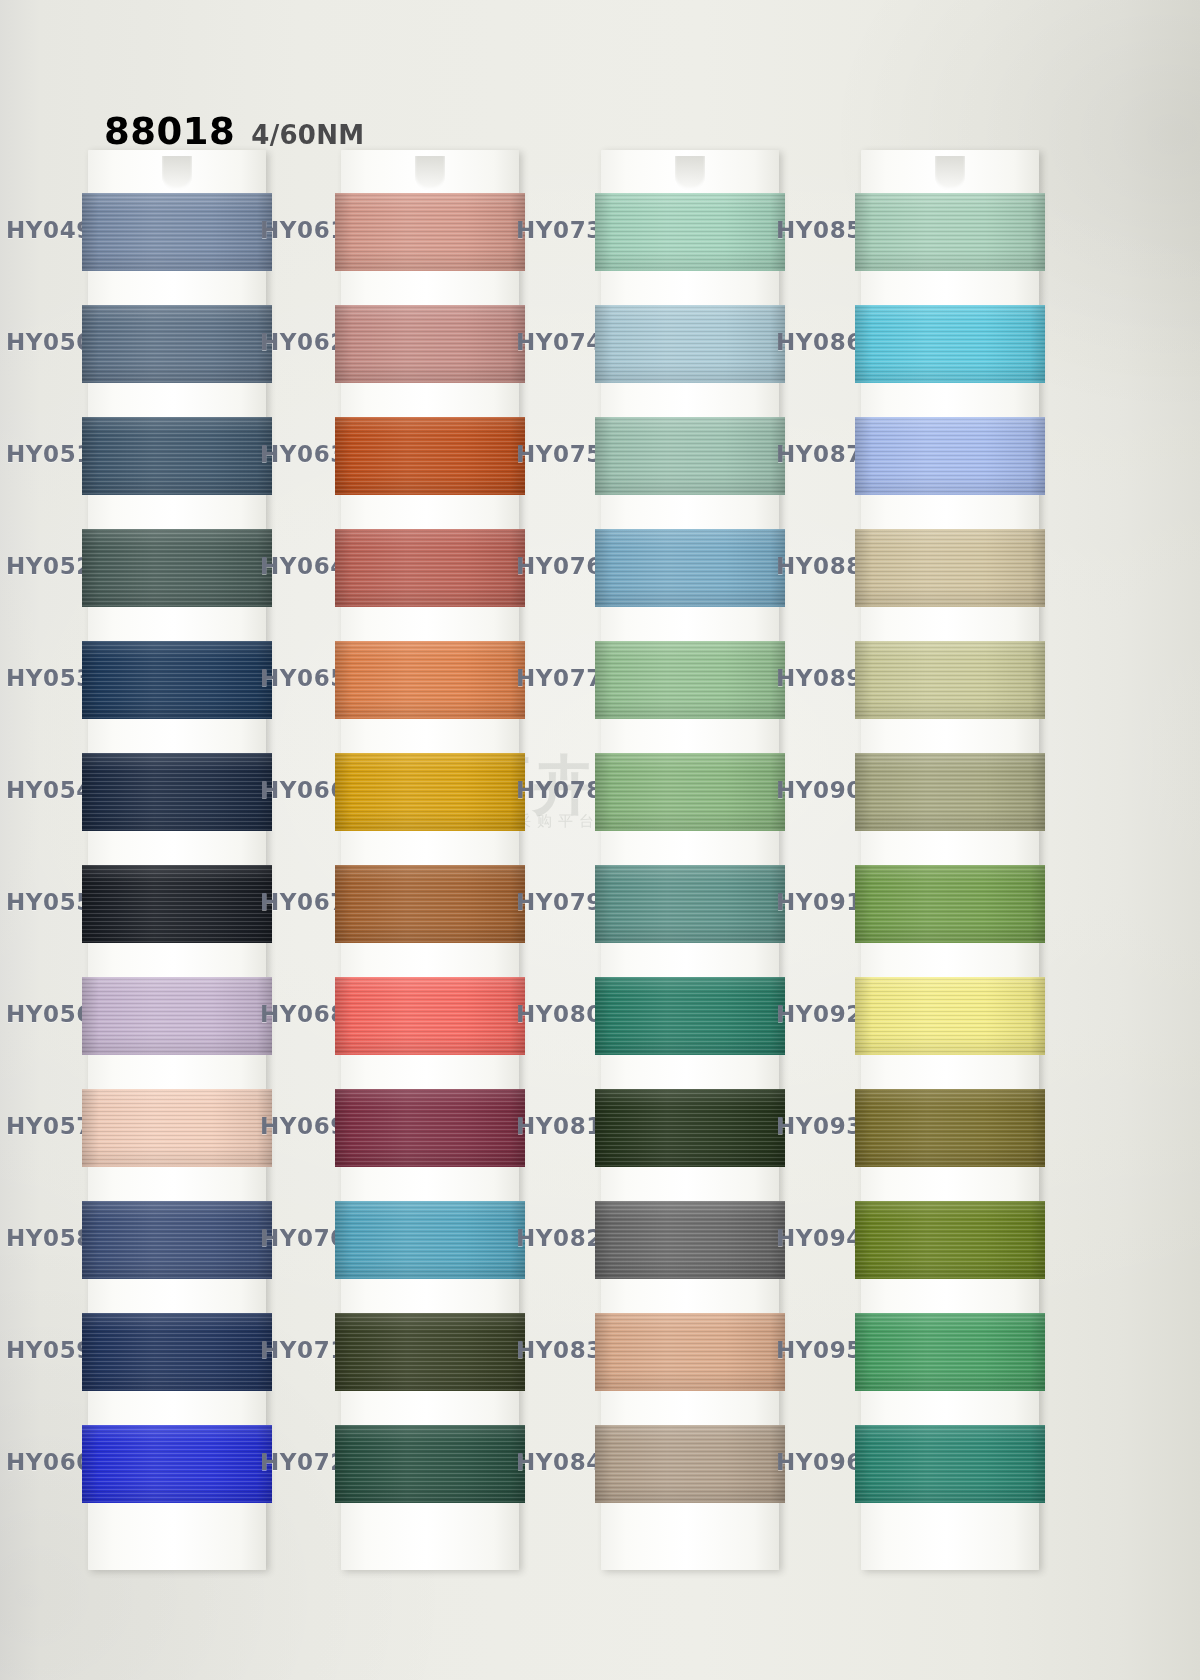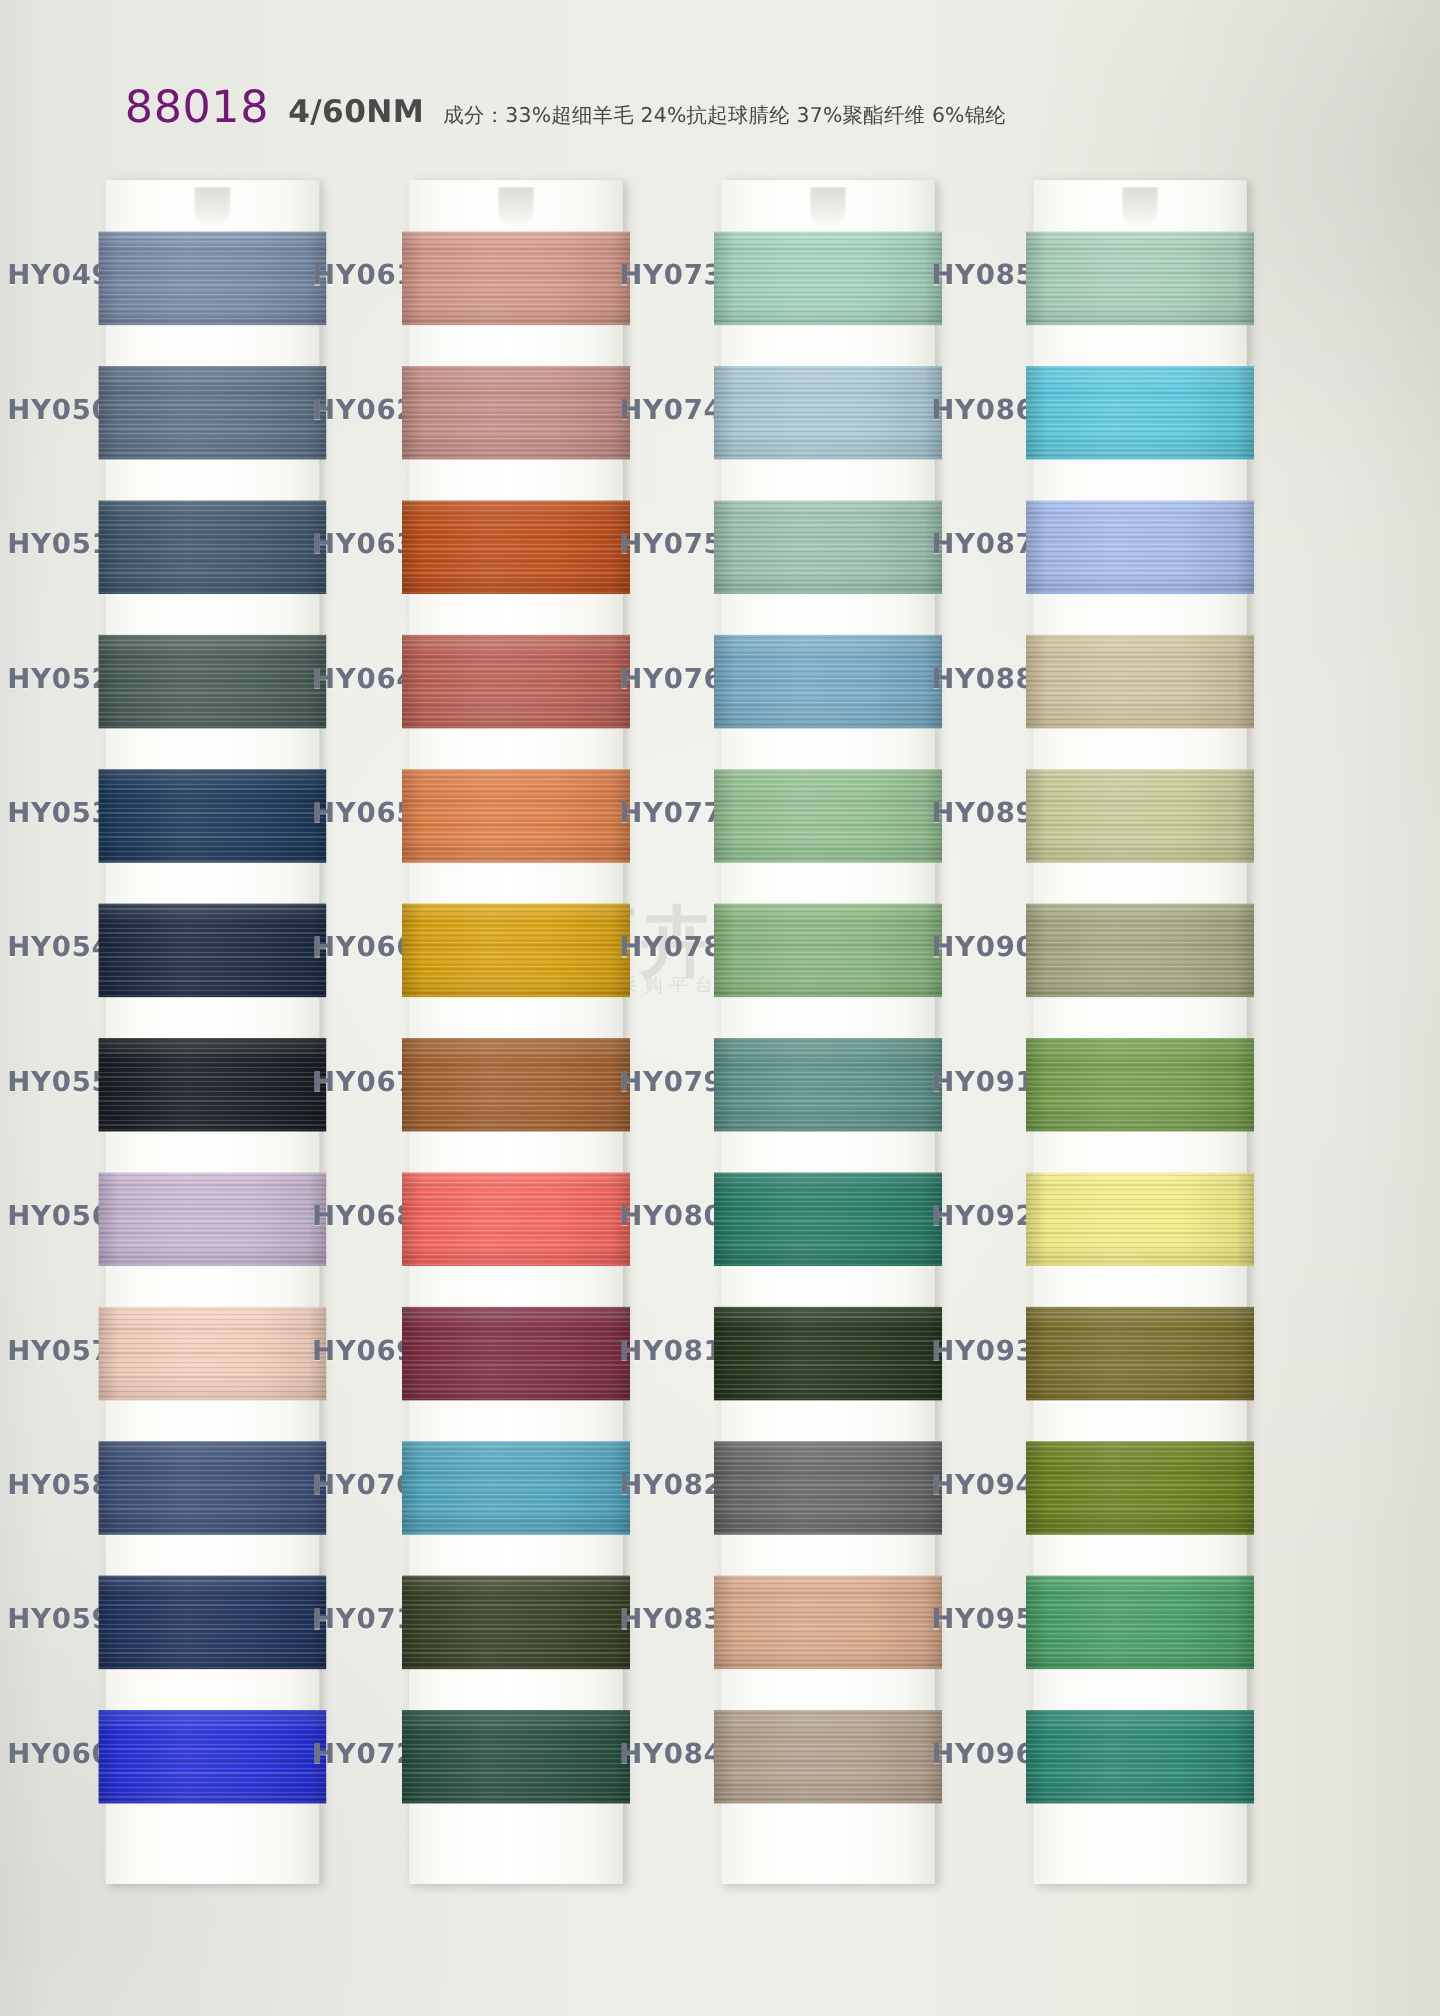--- a/index.html
+++ b/index.html
@@ -46,23 +46,24 @@
     position: absolute;
     left: 104px;
     top: 68px;
     display: flex;
     align-items: baseline;
     white-space: nowrap;
   }
   #header-code {
     font-family: "DejaVu Sans", sans-serif;
     font-size: 37px;
-    font-weight: 400;
-    color: #701a75;
+    font-weight: 700;
+    color: #000000;
     letter-spacing: 0.5px;
+    margin-top: 42px;
   }
   #header-count {
     font-family: "DejaVu Sans", sans-serif;
     font-size: 26px;
     font-weight: 700;
     color: #4a4a4c;
     margin-left: 16px;
     letter-spacing: 0.3px;
   }
   #header-composition {
@@ -191,21 +192,20 @@
 </style>
 </head>
 <body>
 
 <div id="paper-backdrop"></div>
 <div id="paper-grain"></div>
 
 <div id="header">
   <span id="header-code">88018</span>
   <span id="header-count">4/60NM</span>
-  <span id="header-composition">成分：33%超细羊毛 24%抗起球腈纶 37%聚酯纤维 6%锦纶</span>
 </div>
 
 <div id="watermark">百卉网</div>
 <div id="watermark-sub">面料采购平台</div>
 
 <div id="columns-root">
     <div class="swatch-label label-col1" style="top: 217px;">HY049</div>
     <div class="swatch-label label-col1" style="top: 329px;">HY050</div>
     <div class="swatch-label label-col1" style="top: 441px;">HY051</div>
     <div class="swatch-label label-col1" style="top: 553px;">HY052</div>

